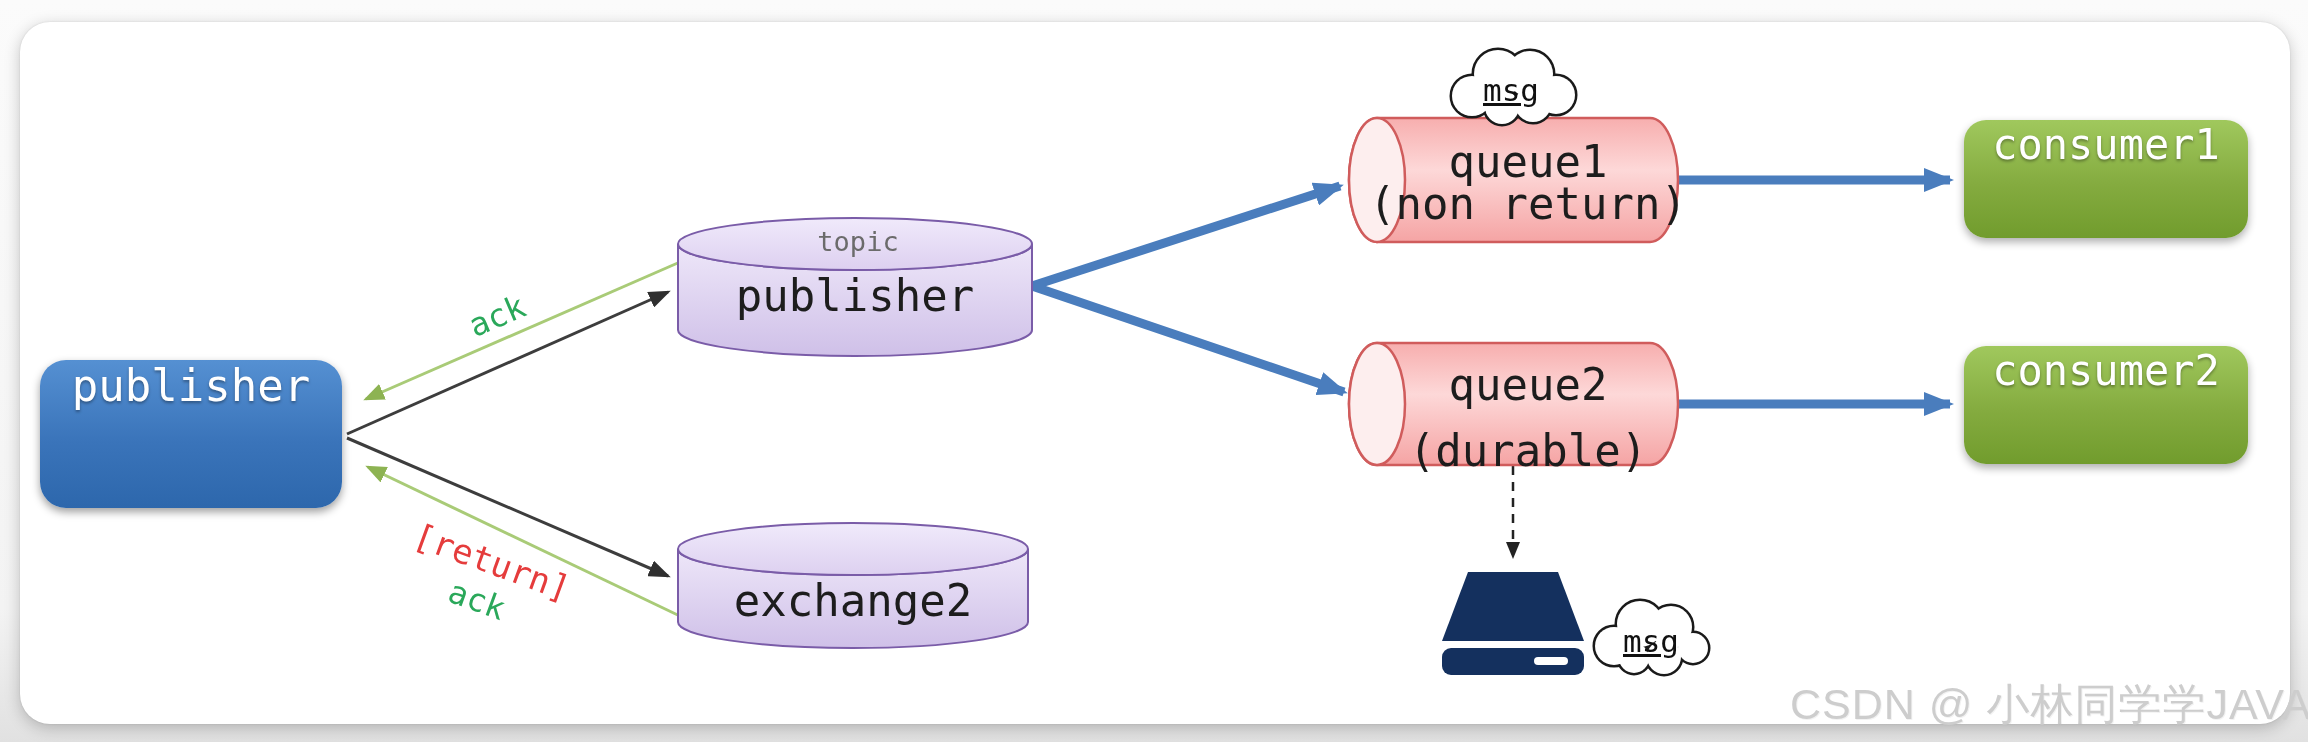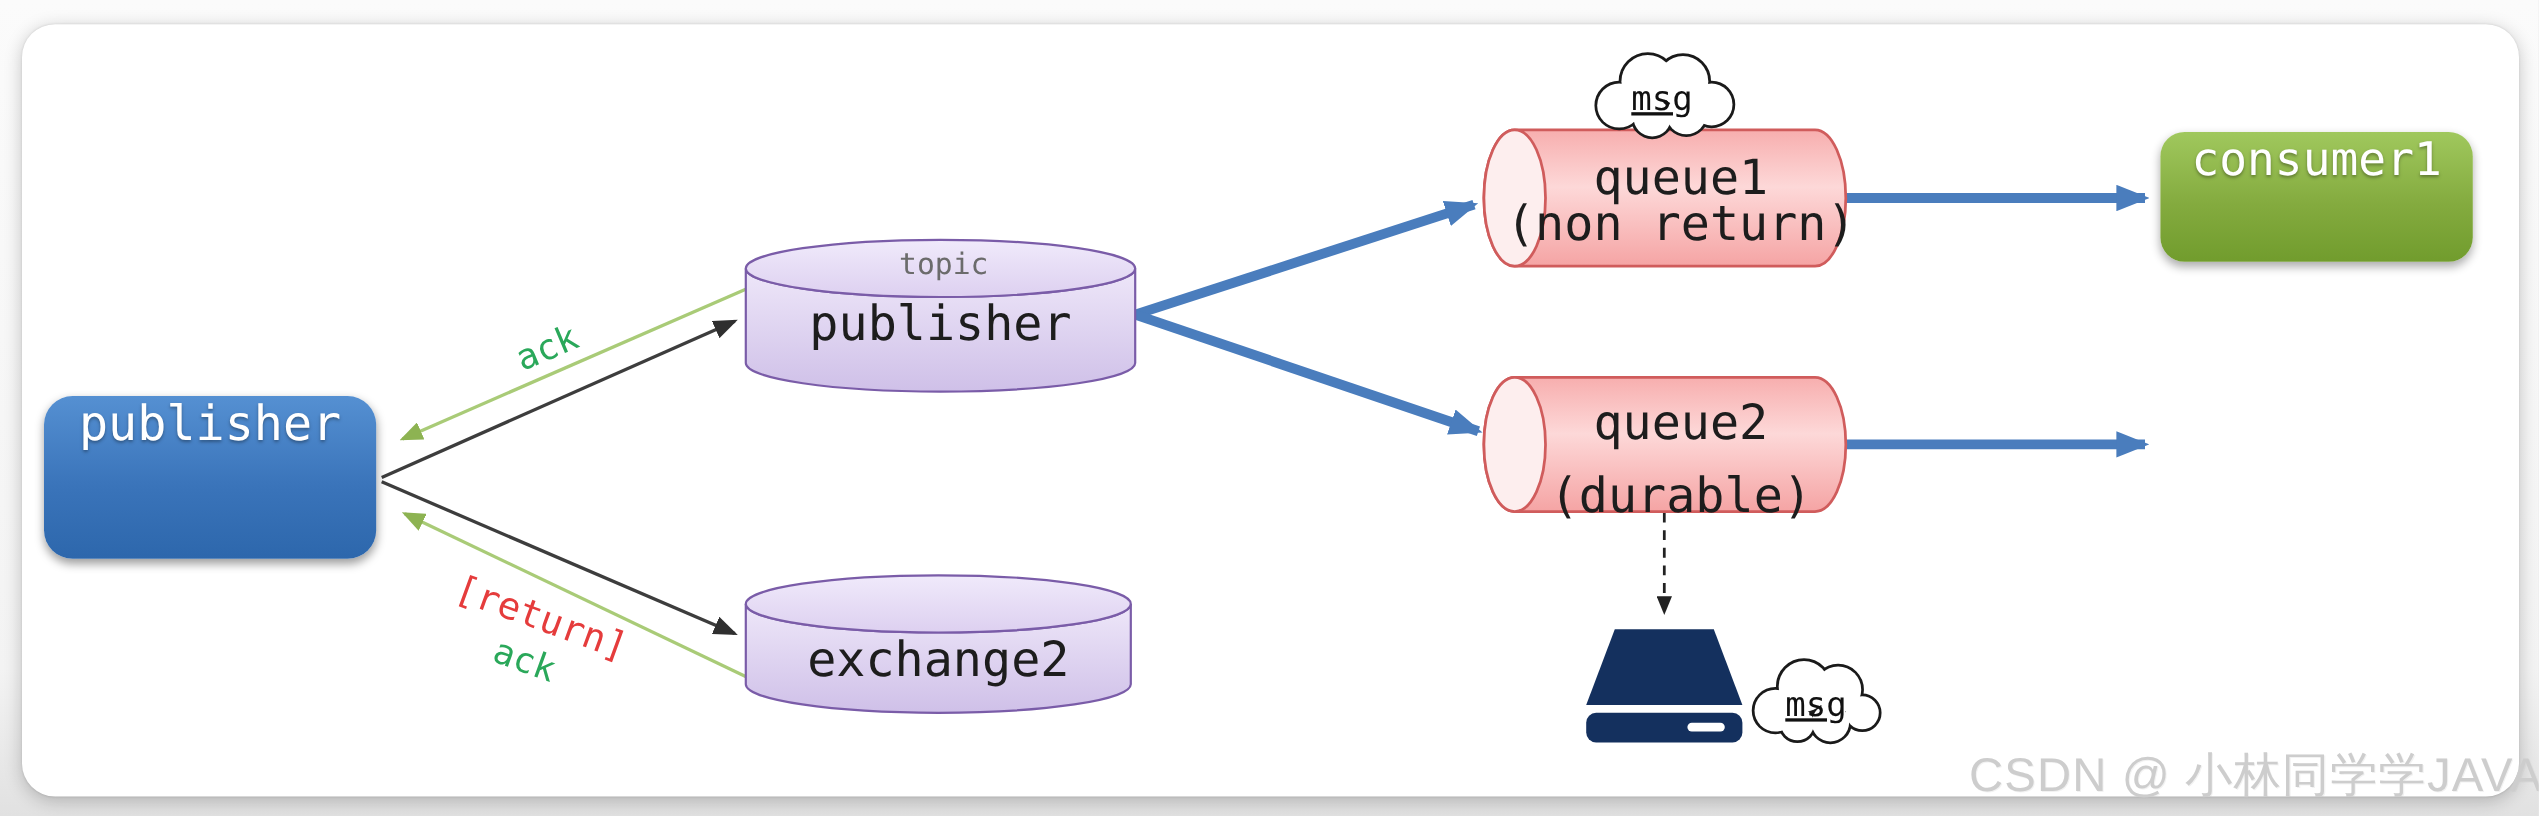--- a/index.html
+++ b/index.html
@@ -153,20 +153,23 @@
       </g>
     </g>
   </svg>
 
   <div class="node publisher">
     <span>publisher</span>
   </div>
   <div class="node consumer" id="consumer1">
     <span>consumer1</span>
   </div>
+  <div class="node consumer" id="consumer2">
+    <span>consumer2</span>
+  </div>
 
   <div class="lbl topic" style="left:858px;top:241px;">topic</div>
   <div class="lbl exch" style="left:855px;top:295px;">publisher</div>
   <div class="lbl exch" style="left:853px;top:600px;">exchange2</div>
 
   <div class="queue-lbl" style="left:1528px;top:162px;">queue1</div>
   <div class="queue-lbl" style="left:1528px;top:204px;">(non return)</div>
   <div class="queue-lbl" style="left:1528px;top:385px;">queue2</div>
   <div class="queue-lbl" style="left:1528px;top:427px;margin-top:24px;">(durable)</div>
 

